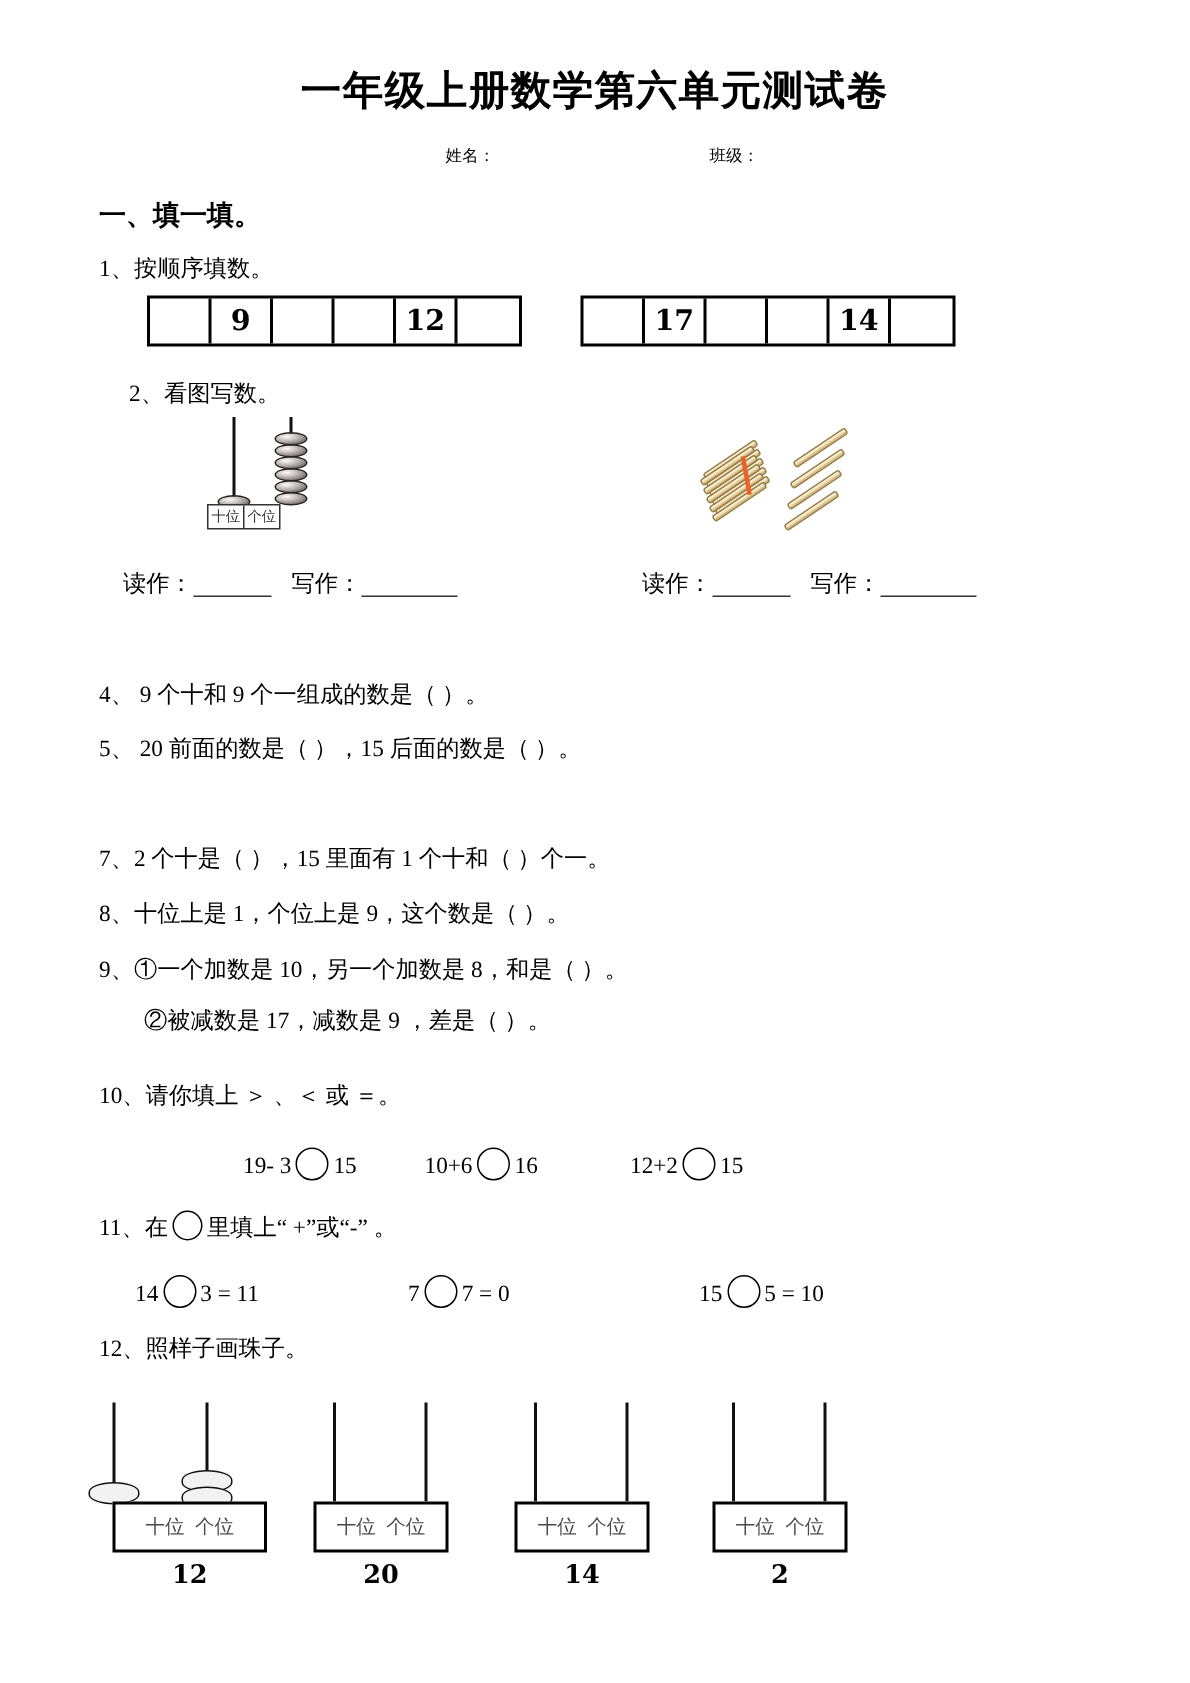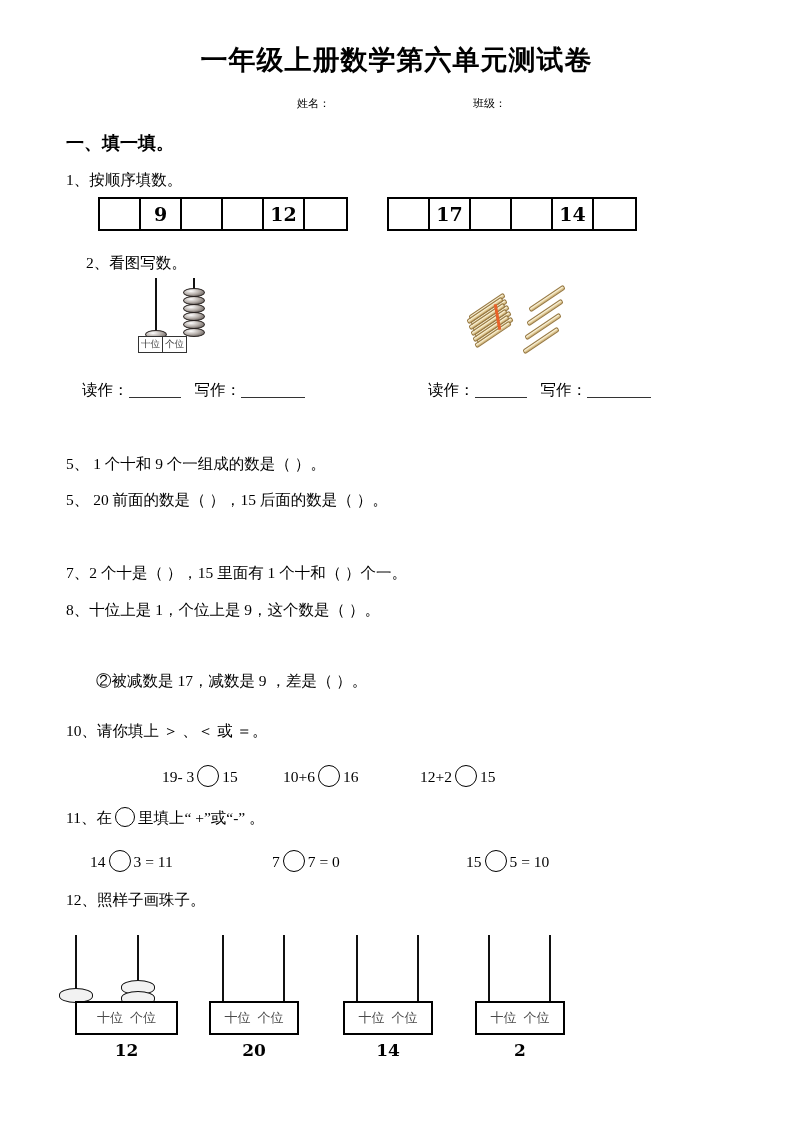--- a/index.html
+++ b/index.html
@@ -271,24 +271,25 @@
 
   <div class="q" style="left:82px; top:382px;">
     <span>读作：</span><span class="blank w1"></span>
     <span style="margin-left:10px;">写作：</span><span class="blank w2"></span>
   </div>
   <div class="q" style="left:428px; top:382px;">
     <span>读作：</span><span class="blank w1"></span>
     <span style="margin-left:10px;">写作：</span><span class="blank w2"></span>
   </div>
 
-  <div class="q" style="left:66px; top:456px;">5、 1 个十和 9 个一组成的数是（        ）。</div>
+  <div class="q" style="left:66px; top:456px;">4、 9 个十和 9 个一组成的数是（        ）。</div>
   <div class="q" style="left:66px; top:492px;">5、 20 前面的数是（        ），15 后面的数是（        ）。</div>
   <div class="q" style="left:66px; top:565px;">7、2 个十是（      ），15 里面有 1 个十和（      ）个一。</div>
   <div class="q" style="left:66px; top:602px;">8、十位上是 1，个位上是 9，这个数是（      ）。</div>
+  <div class="q" style="left:66px; top:639px;">9、①一个加数是 10，另一个加数是 8，和是（     ）。</div>
   <div class="q" style="left:96px; top:673px;">②被减数是 17，减数是 9 ，差是（     ）。</div>
 
   <div class="q" style="left:66px; top:723px;">10、请你填上 ＞ 、＜  或 ＝。</div>
 
   <div class="q" style="left:118px; top:765px;margin-left:44px;">
     <span>19- 3</span><span class="circ"></span><span>15</span>
   </div>
   <div class="q" style="left:283px; top:765px;">
     <span>10+6</span><span class="circ"></span><span>16</span>
   </div>

